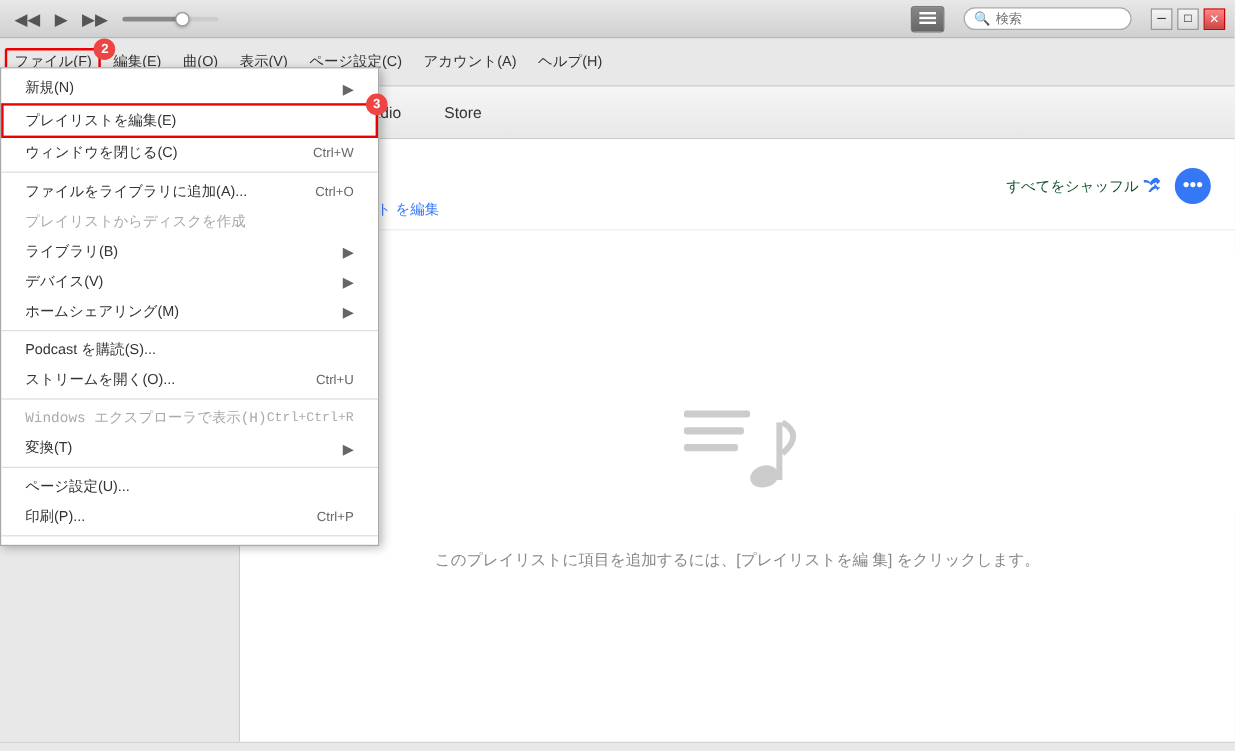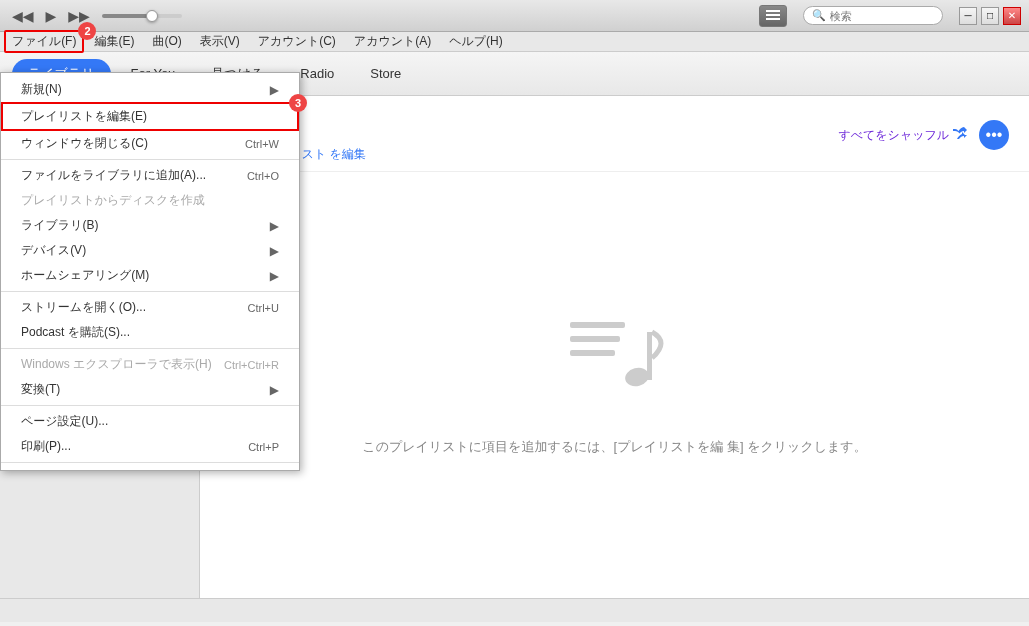--- a/index.html
+++ b/index.html
@@ -104,60 +104,60 @@
       border: 1px solid #777;
       border-radius: 3px;
       display: flex;
       align-items: center;
       justify-content: center;
       margin-right: 8px;
     }
 
     
     .menu-bar {
-      height: 20px;
+      height: 40px;
       background: #e8e8e8;
       border-bottom: 1px solid #ccc;
       display: flex;
       align-items: center;
       padding: 0 4px;
       font-size: 12px;
       gap: 2px;
       position: relative;
       z-index: 100;
     }
     .menu-item {
       padding: 2px 8px;
       cursor: pointer;
       color: #333;
       border-radius: 2px;
     }
 
     
     .dropdown-menu {
       position: absolute;
-      top: 40px;
+      top: 24px;
       left: 0px;
       background: white;
       border: 1px solid #aaa;
       box-shadow: 2px 2px 8px rgba(0,0,0,0.3);
       min-width: 300px;
       z-index: 1000;
       padding: 4px 0;
     }
     .dropdown-item {
       padding: 4px 20px;
       cursor: pointer;
       display: flex;
       justify-content: space-between;
       align-items: center;
       color: #333;
       font-size: 12px;
     }
-    .dropdown-item.disabled { color: #aaa; cursor: default; }
+    .dropdown-item.disabled { color: #aaa; cursor: default; font-family: Liberation Mono, monospace; }
     .dropdown-divider {
       height: 1px;
       background: #ddd;
       margin: 3px 0;
     }
     .dropdown-item .shortcut { color: #666; font-size: 11px; }
     .dropdown-item .arrow { color: #666; }
     
     .edit-playlist-item {
       border: 2px solid #e00;
@@ -247,25 +247,25 @@
       align-items: center;
       gap: 8px;
     }
     .edit-link {
       color: #3478f6;
       cursor: pointer;
     }
     .shuffle-btn {
       background: none;
       border: none;
-      color: #6d28d9;
+      color: #14532d;
       cursor: pointer;
       font-size: 12px;
       display: flex;
-      align-items: flex-start;
+      align-items: center;
       gap: 4px;
     }
     .more-btn {
       width: 30px;
       height: 30px;
       border-radius: 50%;
       background: #3478f6;
       color: white;
       border: none;
       cursor: pointer;
@@ -360,21 +360,21 @@
 </div>
 
 <div class="menu-bar">
   <div class="menu-item file-menu-active" style="border: 2px solid #e00; padding: 1px 6px; position: relative;">
     <span>ファイル(F)</span>
     <span class="step-badge" style="position:absolute; top:-10px; right:-14px;">2</span>
   </div>
   <div class="menu-item">編集(E)</div>
   <div class="menu-item">曲(O)</div>
   <div class="menu-item">表示(V)</div>
-  <div class="menu-item">アカウント(C)</div>
+  <div class="menu-item">ページ設定(C)</div>
   <div class="menu-item">アカウント(A)</div>
   <div class="menu-item">ヘルプ(H)</div>
 
   <div class="dropdown-menu">
     <div class="dropdown-item">
       <span>新規(N)</span>
       <span class="arrow">▶</span>
     </div>
     <div class="dropdown-item edit-playlist-item" style="border: 2px solid #e00; padding: 4px 18px; position: relative;">
       <span>プレイリストを編集(E)</span>
@@ -399,25 +399,25 @@
     <div class="dropdown-item">
       <span>デバイス(V)</span>
       <span class="arrow">▶</span>
     </div>
     <div class="dropdown-item">
       <span>ホームシェアリング(M)</span>
       <span class="arrow">▶</span>
     </div>
     <div class="dropdown-divider"></div>
     <div class="dropdown-item">
+      <span>Podcast を購読(S)...</span>
+    </div>
+    <div class="dropdown-item">
       <span>ストリームを開く(O)...</span>
       <span class="shortcut">Ctrl+U</span>
-    </div>
-    <div class="dropdown-item">
-      <span>Podcast を購読(S)...</span>
     </div>
     <div class="dropdown-divider"></div>
     <div class="dropdown-item disabled">
       <span>Windows エクスプローラで表示(H)</span>
       <span class="shortcut" style="color:#aaa;">Ctrl+Ctrl+R</span>
     </div>
     <div class="dropdown-item">
       <span>変換(T)</span>
       <span class="arrow">▶</span>
     </div>

